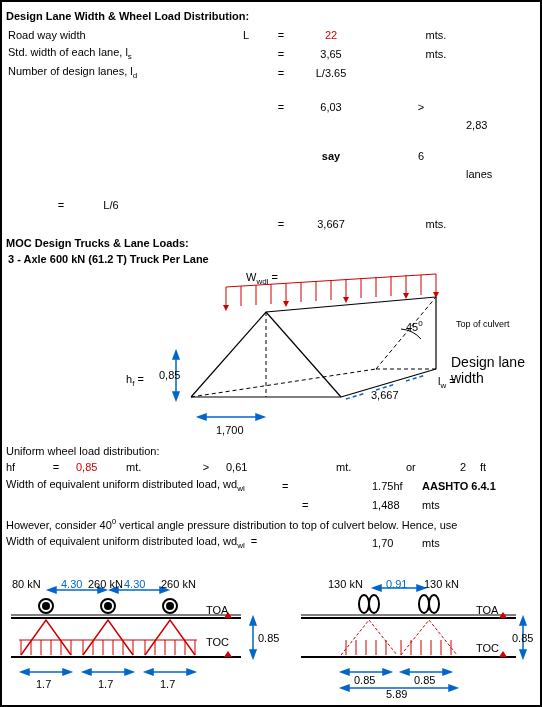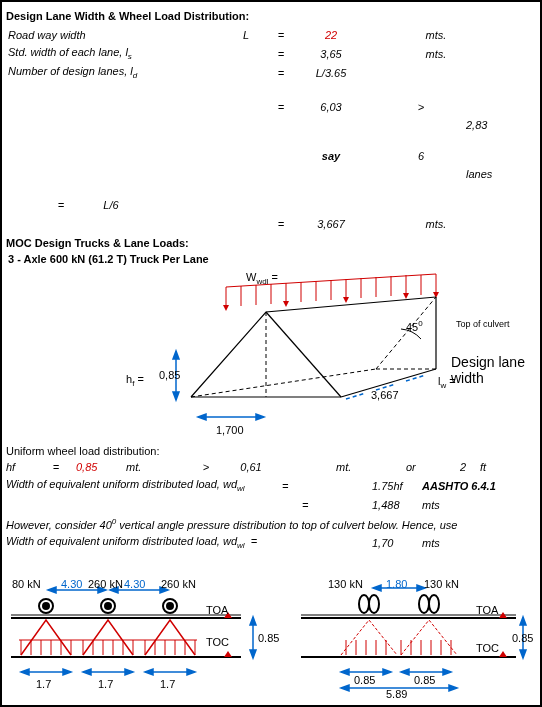--- a/index.html
+++ b/index.html
@@ -7,21 +7,21 @@
     font-family: Arial, sans-serif;
     font-size: 11px;
     background: #fff;
     width: 542px;
     height: 707px;
     border: 2px solid #000;
     position: relative;
     padding: 4px;
   }
   .section-title { font-weight: bold; margin: 4px 0; }
-  .row { display: flex; align-items: center; min-height: 18px; margin: 1px 0; font-style: italic; }
+  .row { display: flex; align-items: center; min-height: 18px; margin: 1px 0; }
   .col { flex: 0 0 auto; }
   .c-label { width: 220px; padding-left: 2px; }
   .c-sym { width: 40px; text-align: center; }
   .c-eq { width: 30px; text-align: center; }
   .c-val { width: 70px; text-align: center; }
   .c-unit { width: 60px; text-align: center; }
   .c-arrow { width: 30px; text-align: center; }
   .c-num { width: 50px; text-align: left; margin-top: 36px; }
   .red { color: #d00000; }
   .bold { font-weight: bold; }
@@ -163,21 +163,21 @@
 <span style="position:absolute;left:210px;top:155px">1,700</span>
 </div>
 
 <div style="margin-top:6px">Uniform wheel load distribution:</div>
 <div class="row">
   <div class="col" style="width:30px">hf</div>
   <div class="col" style="width:40px;text-align:center">=</div>
   <div class="col red" style="width:50px">0,85</div>
   <div class="col" style="width:60px">mt.</div>
   <div class="col" style="width:40px;text-align:center">&gt;</div>
-  <div class="col" style="width:50px;text-align:center">0,61</div>
+  <div class="col" style="width:50px;text-align:left">0,61</div>
   <div class="col" style="width:60px"></div>
   <div class="col" style="width:40px">mt.</div>
   <div class="col" style="width:30px"></div>
   <div class="col" style="width:30px">or</div>
   <div class="col" style="width:30px;text-align:right">2</div>
   <div class="col" style="width:20px;text-align:right">ft</div>
 </div>
 <div class="row">
   <div class="col" style="width:276px"><span>Width of equivalent uniform distributed load, wd</span><span class="sub">wl</span></div>
   <div class="col" style="width:20px">=</div>
@@ -324,21 +324,21 @@
 <span style="position:absolute;left:118px;top:18px;color:#0066cc">4.30</span>
 <span style="position:absolute;left:155px;top:18px">260 kN</span>
 <span style="position:absolute;left:200px;top:44px">TOA</span>
 <span style="position:absolute;left:200px;top:76px">TOC</span>
 <span style="position:absolute;left:252px;top:72px">0.85</span>
 <span style="position:absolute;left:30px;top:118px">1.7</span>
 <span style="position:absolute;left:92px;top:118px">1.7</span>
 <span style="position:absolute;left:154px;top:118px">1.7</span>
 
 <span style="position:absolute;left:322px;top:18px">130 kN</span>
-<span style="position:absolute;left:380px;top:18px;color:#0066cc">1.80</span>
+<span style="position:absolute;left:380px;top:18px;color:#0066cc">0.91</span>
 <span style="position:absolute;left:418px;top:18px">130 kN</span>
 <span style="position:absolute;left:470px;top:44px">TOA</span>
 <span style="position:absolute;left:470px;top:82px">TOC</span>
 <span style="position:absolute;left:506px;top:72px">0.85</span>
 <span style="position:absolute;left:348px;top:114px">0.85</span>
 <span style="position:absolute;left:408px;top:114px">0.85</span>
 <span style="position:absolute;left:380px;top:128px">5.89</span>
 </div>
 
 </body></html>

